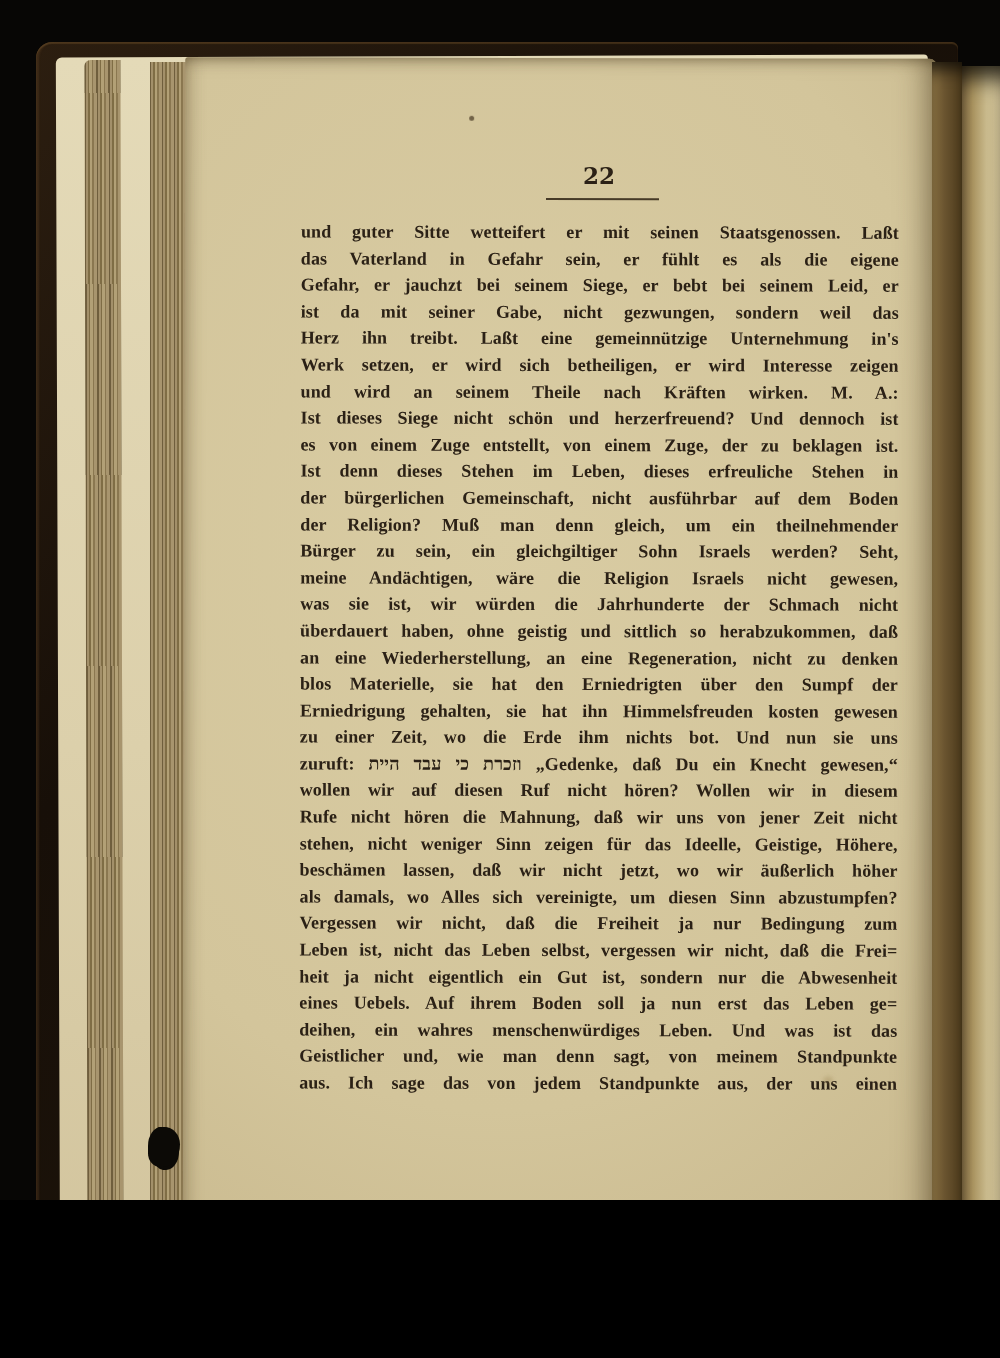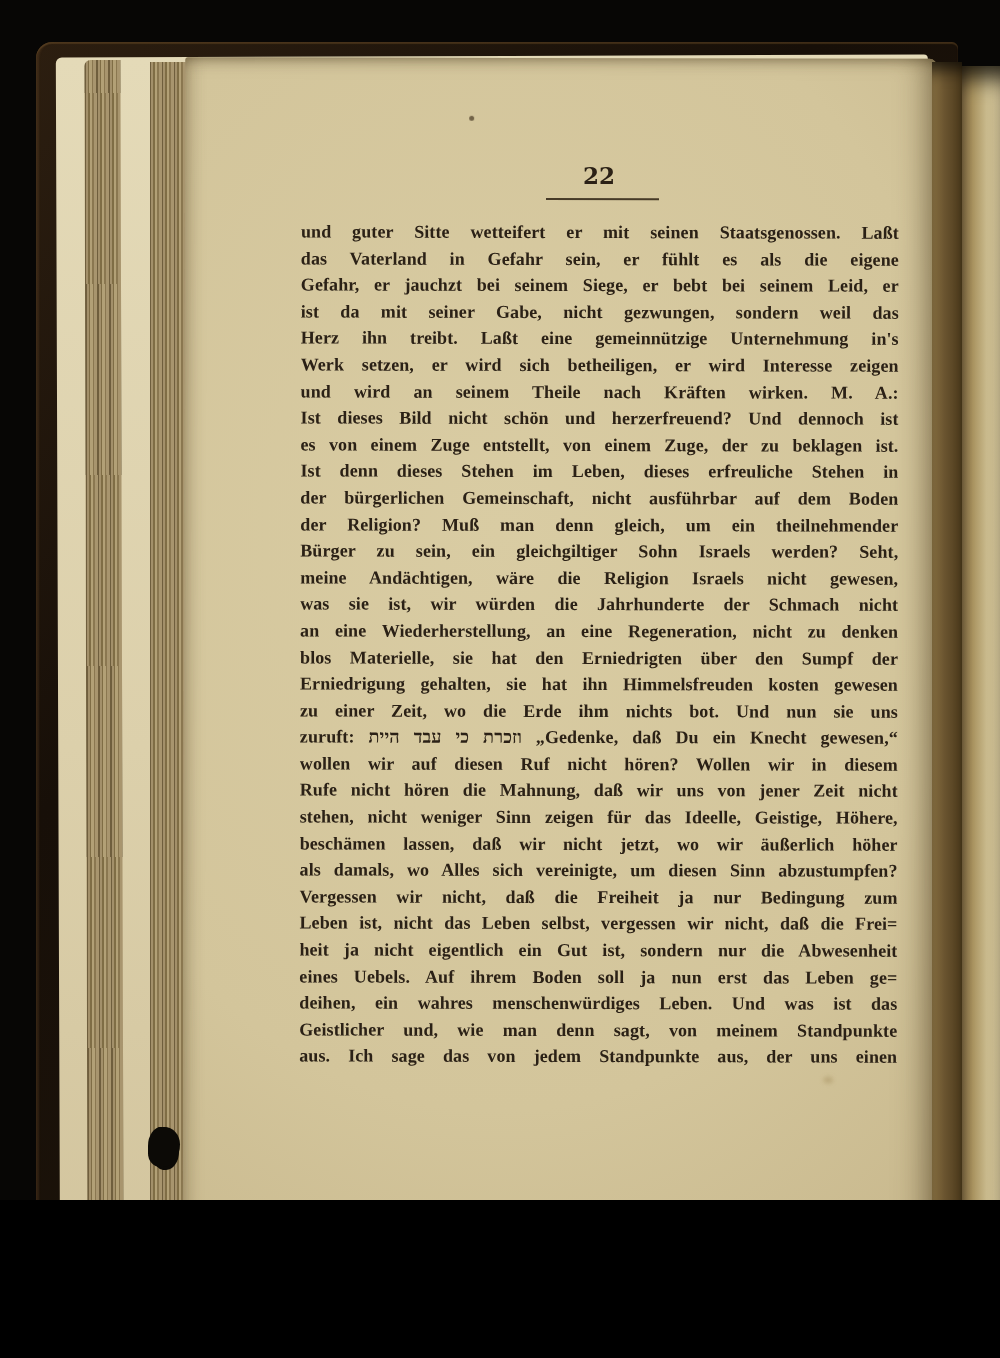--- a/index.html
+++ b/index.html
@@ -123,28 +123,29 @@
     <div class="pageno">22</div>
     <div class="pagerule"></div>
     <div class="textblock">
         <div class="tline">und guter Sitte wetteifert er mit seinen Staatsgenossen. Laßt</div>
         <div class="tline">das Vaterland in Gefahr sein, er fühlt es als die eigene</div>
         <div class="tline">Gefahr, er jauchzt bei seinem Siege, er bebt bei seinem Leid, er</div>
         <div class="tline">ist da mit seiner Gabe, nicht gezwungen, sondern weil das</div>
         <div class="tline">Herz ihn treibt. Laßt eine gemeinnützige Unternehmung in's</div>
         <div class="tline">Werk setzen, er wird sich betheiligen, er wird Interesse zeigen</div>
         <div class="tline">und wird an seinem Theile nach Kräften wirken. M. A.:</div>
-        <div class="tline">Ist dieses Bild nicht schön und herzerfreuend? Und dennoch ist</div>
+        <div class="tline">Ist dieses Siege nicht schön und herzerfreuend? Und dennoch ist</div>
         <div class="tline">es von einem Zuge entstellt, von einem Zuge, der zu beklagen ist.</div>
         <div class="tline">Ist denn dieses Stehen im Leben, dieses erfreuliche Stehen in</div>
         <div class="tline">der bürgerlichen Gemeinschaft, nicht ausführbar auf dem Boden</div>
         <div class="tline">der Religion? Muß man denn gleich, um ein theilnehmender</div>
         <div class="tline">Bürger zu sein, ein gleichgiltiger Sohn Israels werden? Seht,</div>
         <div class="tline">meine Andächtigen, wäre die Religion Israels nicht gewesen,</div>
         <div class="tline">was sie ist, wir würden die Jahrhunderte der Schmach nicht</div>
+        <div class="tline">überdauert haben, ohne geistig und sittlich so herabzukommen, daß</div>
         <div class="tline">an eine Wiederherstellung, an eine Regeneration, nicht zu denken</div>
         <div class="tline">blos Materielle, sie hat den Erniedrigten über den Sumpf der</div>
         <div class="tline">Erniedrigung gehalten, sie hat ihn Himmelsfreuden kosten gewesen</div>
         <div class="tline">zu einer Zeit, wo die Erde ihm nichts bot. Und nun sie uns</div>
         <div class="tline">zuruft: וזכרת כי עבד היית „Gedenke, daß Du ein Knecht gewesen,“</div>
         <div class="tline">wollen wir auf diesen Ruf nicht hören? Wollen wir in diesem</div>
         <div class="tline">Rufe nicht hören die Mahnung, daß wir uns von jener Zeit nicht</div>
         <div class="tline">stehen, nicht weniger Sinn zeigen für das Ideelle, Geistige, Höhere,</div>
         <div class="tline">beschämen lassen, daß wir nicht jetzt, wo wir äußerlich höher</div>
         <div class="tline">als damals, wo Alles sich vereinigte, um diesen Sinn abzustumpfen?</div>

